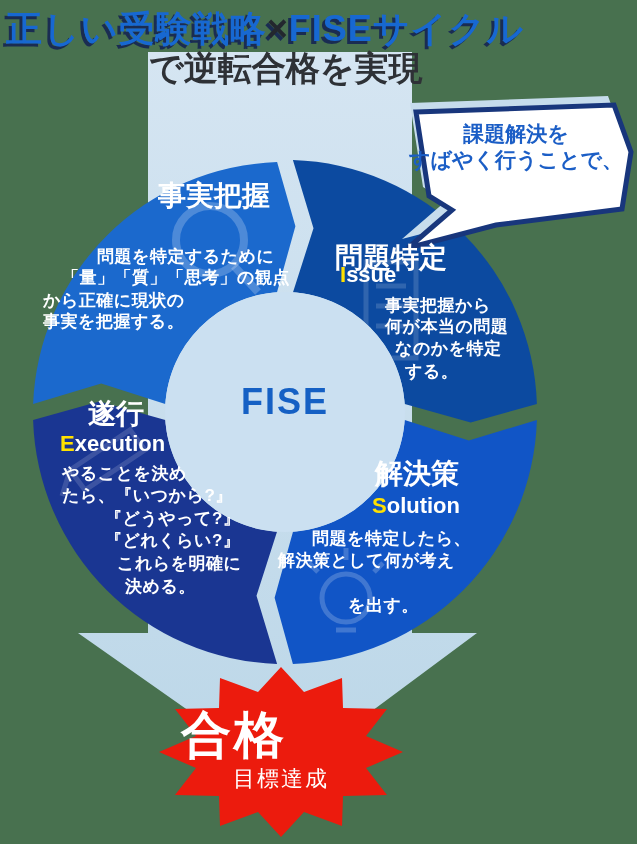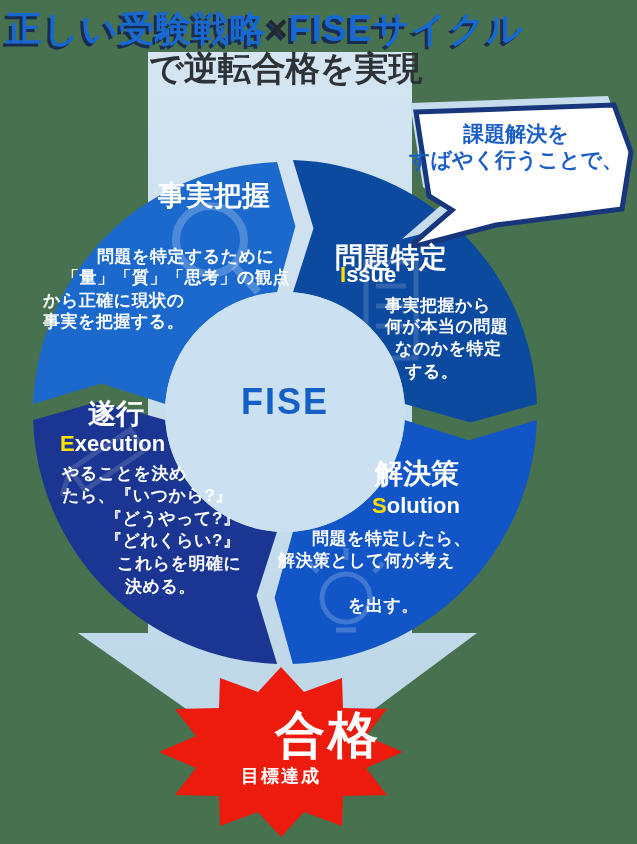--- a/index.html
+++ b/index.html
@@ -23,24 +23,24 @@
   .q-en{color:#fff;font-size:22px;font-weight:800;line-height:1;}
   .q-en .initial{color:#FFE100;}
   .q-line{color:#fff;font-size:17px;font-weight:700;line-height:1;letter-spacing:0.5px;}
   
   .fise{left:219px;top:381px;width:132px;text-align:center;font-size:36px;
         font-weight:800;color:#1560C4;letter-spacing:2px;}
   
   .bubble-text{left:402px;top:121px;width:228px;text-align:center;
                font-size:21px;font-weight:800;color:#1B5EC6;line-height:26px;}
   
-  .goal-main{left:181px;top:702px;width:200px;text-align:right;
+  .goal-main{left:181px;top:702px;width:200px;text-align:left;
              font-size:50px;font-weight:900;color:#fff;letter-spacing:3px;}
   .goal-sub{left:181px;top:764px;width:200px;text-align:center;
-            font-size:18px;font-weight:700;color:#fff;letter-spacing:2px;}
+            font-size:22px;font-weight:400;color:#fff;letter-spacing:2px;}
 </style>
 </head>
 <body>
 
 <div id="stage">
 
   <svg id="bg-svg" width="637" height="844" viewBox="0 0 637 844">
     <defs>
       <linearGradient id="arrowGrad" x1="0" y1="0" x2="0" y2="1">
         <stop offset="0" stop-color="#D5E5F2"></stop>

